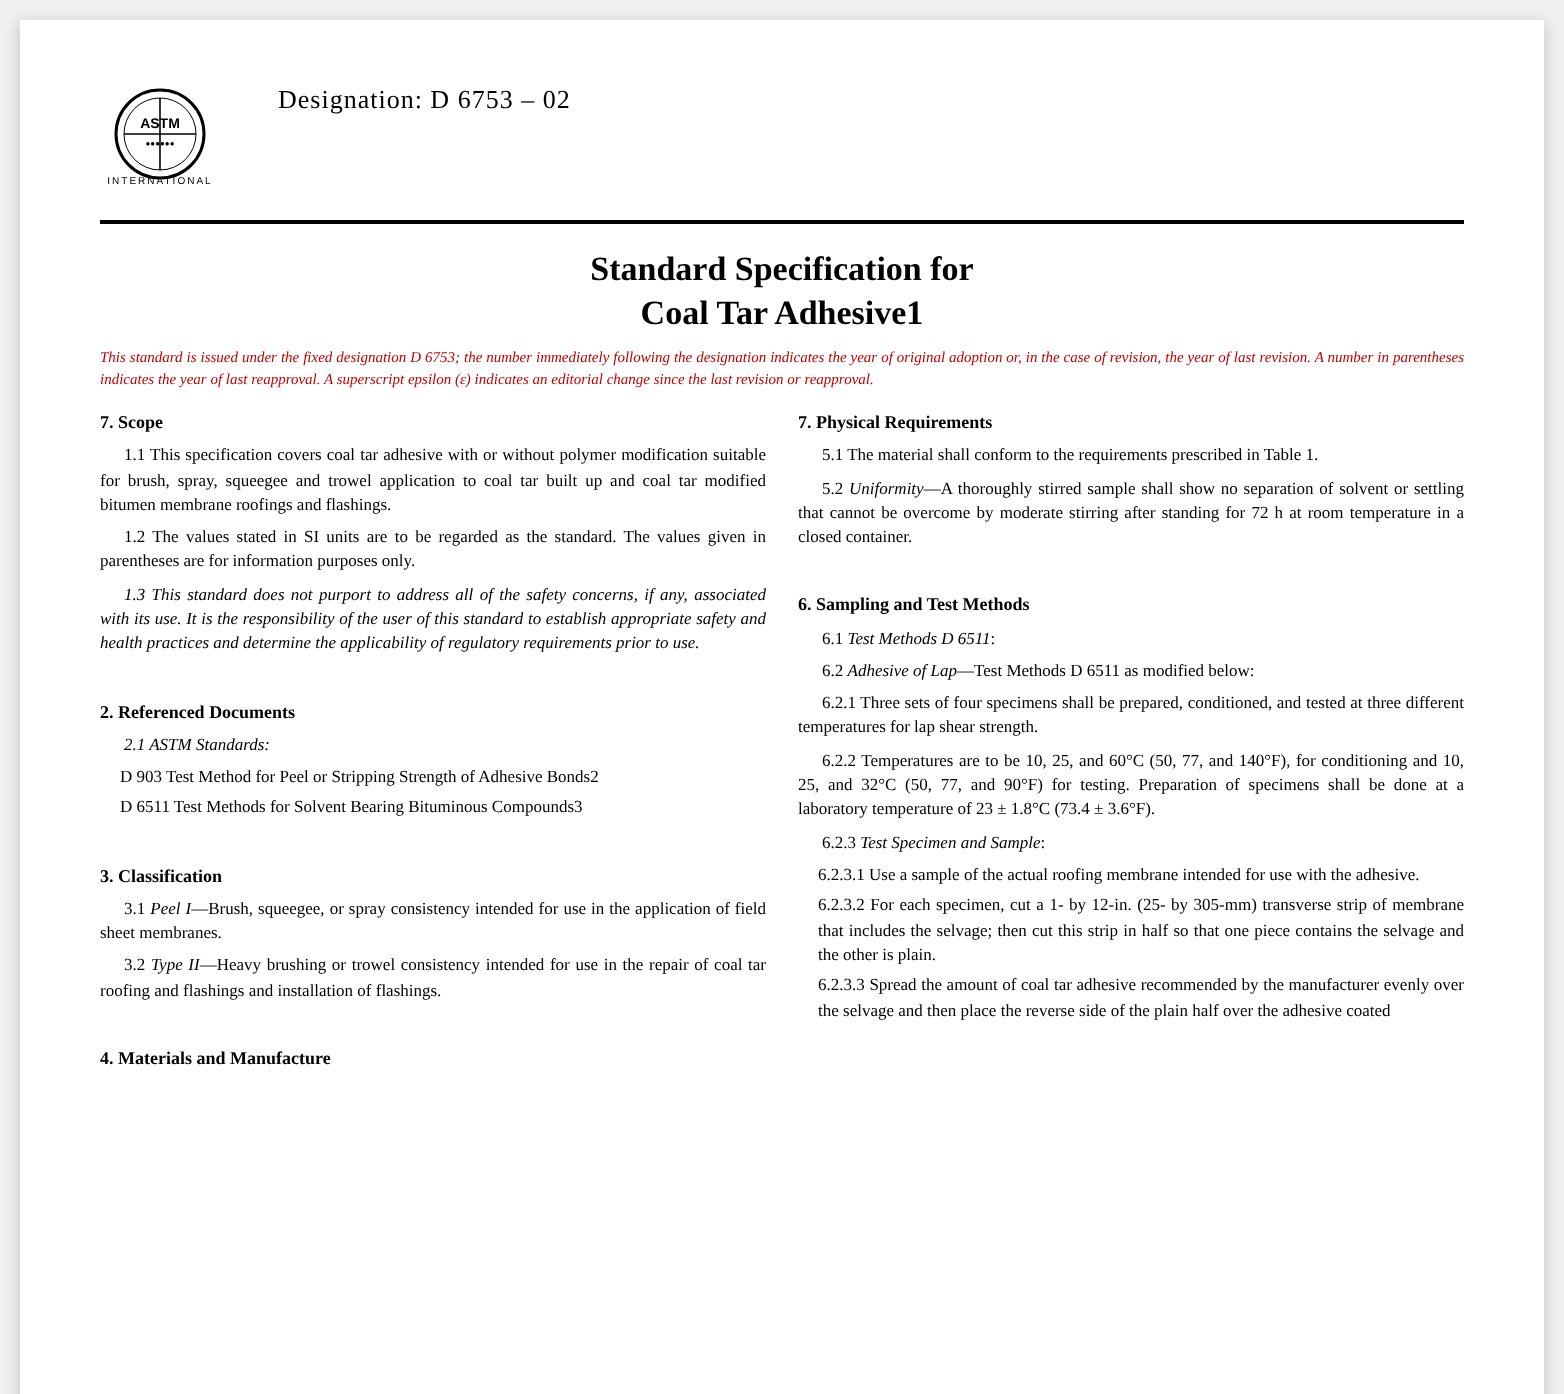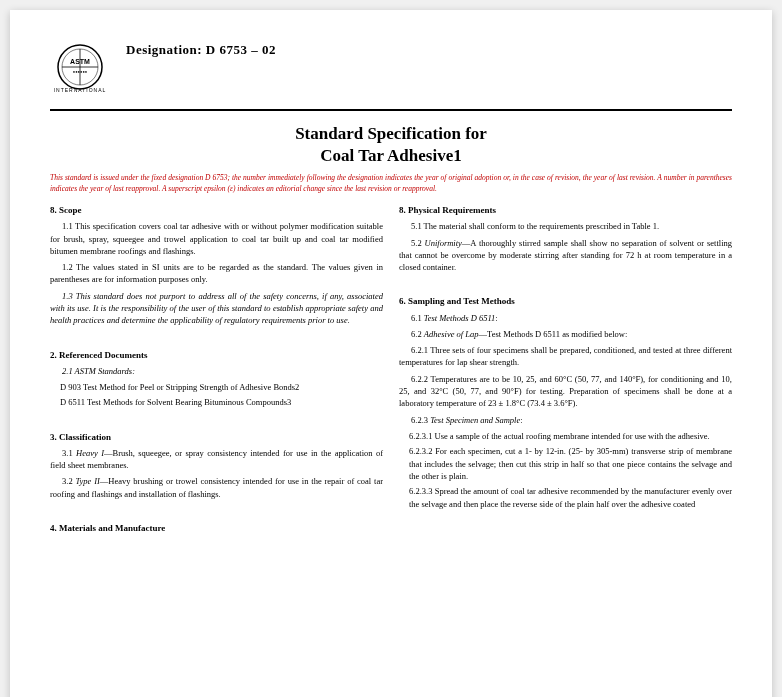--- a/index.html
+++ b/index.html
@@ -33,22 +33,23 @@
       width: 60px;
       height: 55px;
     }
     .designation-area {
       display: flex;
       flex-direction: column;
       justify-content: center;
     }
     .designation-text {
       font-size: 13px;
-      font-weight: bold;
+      font-weight: normal;
       letter-spacing: 0.5px;
+      margin-left: 13px;
     }
     .title-section {
       text-align: center;
       margin-bottom: 6px;
     }
     .main-title {
       font-size: 17px;
       font-weight: bold;
       line-height: 1.3;
       margin-bottom: 2px;
@@ -128,39 +129,39 @@
       <span>Standard Specification for</span><br>
       <span>Coal Tar Adhesive1</span>
     </div>
   </div>
 
   <p class="notice-text">This standard is issued under the fixed designation D 6753; the number immediately following the designation indicates the year of original adoption or, in the case of revision, the year of last revision. A number in parentheses indicates the year of last reapproval. A superscript epsilon (ε) indicates an editorial change since the last revision or reapproval.</p>
 
   <div class="two-column">
 
     <div>
-      <p class="section-title section-title-first">8. Scope</p>
+      <p class="section-title section-title-first">7. Scope</p>
       <p class="indent">1.1  This specification covers coal tar adhesive with or without polymer modification suitable for brush, spray, squeegee and trowel application to coal tar built up and coal tar modified bitumen membrane roofings and flashings.</p>
       <p class="indent">1.2  The values stated in SI units are to be regarded as the standard. The values given in parentheses are for information purposes only.</p>
       <p class="indent italic">1.3  This standard does not purport to address all of the safety concerns, if any, associated with its use. It is the responsibility of the user of this standard to establish appropriate safety and health practices and determine the applicability of regulatory requirements prior to use.</p>
 
       <p class="section-title">2. Referenced Documents</p>
       <p class="indent italic">2.1  ASTM Standards:</p>
       <p class="sub-indent">D 903 Test Method for Peel or Stripping Strength of Adhesive Bonds2</p>
       <p class="sub-indent">D 6511 Test Methods for Solvent Bearing Bituminous Compounds3</p>
 
       <p class="section-title">3. Classification</p>
-      <p class="indent"><span class="indent">3.1  <span class="italic">Heavy I</span>—Brush, squeegee, or spray consistency intended for use in the application of field sheet membranes.</span></p>
+      <p class="indent"><span class="indent">3.1  <span class="italic">Peel I</span>—Brush, squeegee, or spray consistency intended for use in the application of field sheet membranes.</span></p>
       <p class="indent"><span class="indent">3.2  <span class="italic">Type II</span>—Heavy brushing or trowel consistency intended for use in the repair of coal tar roofing and flashings and installation of flashings.</span></p>
 
       <p class="section-title">4. Materials and Manufacture</p>
     </div>
 
     <div>
-      <p class="section-title section-title-first">8. Physical Requirements</p>
+      <p class="section-title section-title-first">7. Physical Requirements</p>
       <p class="indent">5.1  The material shall conform to the requirements prescribed in Table 1.</p>
       <p class="indent">5.2  <span class="italic">Uniformity</span>—A thoroughly stirred sample shall show no separation of solvent or settling that cannot be overcome by moderate stirring after standing for 72 h at room temperature in a closed container.</p>
 
       <p class="section-title">6. Sampling and Test Methods</p>
       <p class="indent">6.1  <span class="italic">Test Methods D 6511</span>:</p>
       <p class="indent">6.2  <span class="italic">Adhesive of Lap</span>—Test Methods D 6511 as modified below:</p>
       <p class="indent">6.2.1  Three sets of four specimens shall be prepared, conditioned, and tested at three different temperatures for lap shear strength.</p>
       <p class="indent">6.2.2  Temperatures are to be 10, 25, and 60°C (50, 77, and 140°F), for conditioning and 10, 25, and 32°C (50, 77, and 90°F) for testing. Preparation of specimens shall be done at a laboratory temperature of 23 ± 1.8°C (73.4 ± 3.6°F).</p>
       <p class="indent">6.2.3  <span class="italic">Test Specimen and Sample</span>:</p>
       <p class="sub-indent">6.2.3.1  Use a sample of the actual roofing membrane intended for use with the adhesive.</p>

